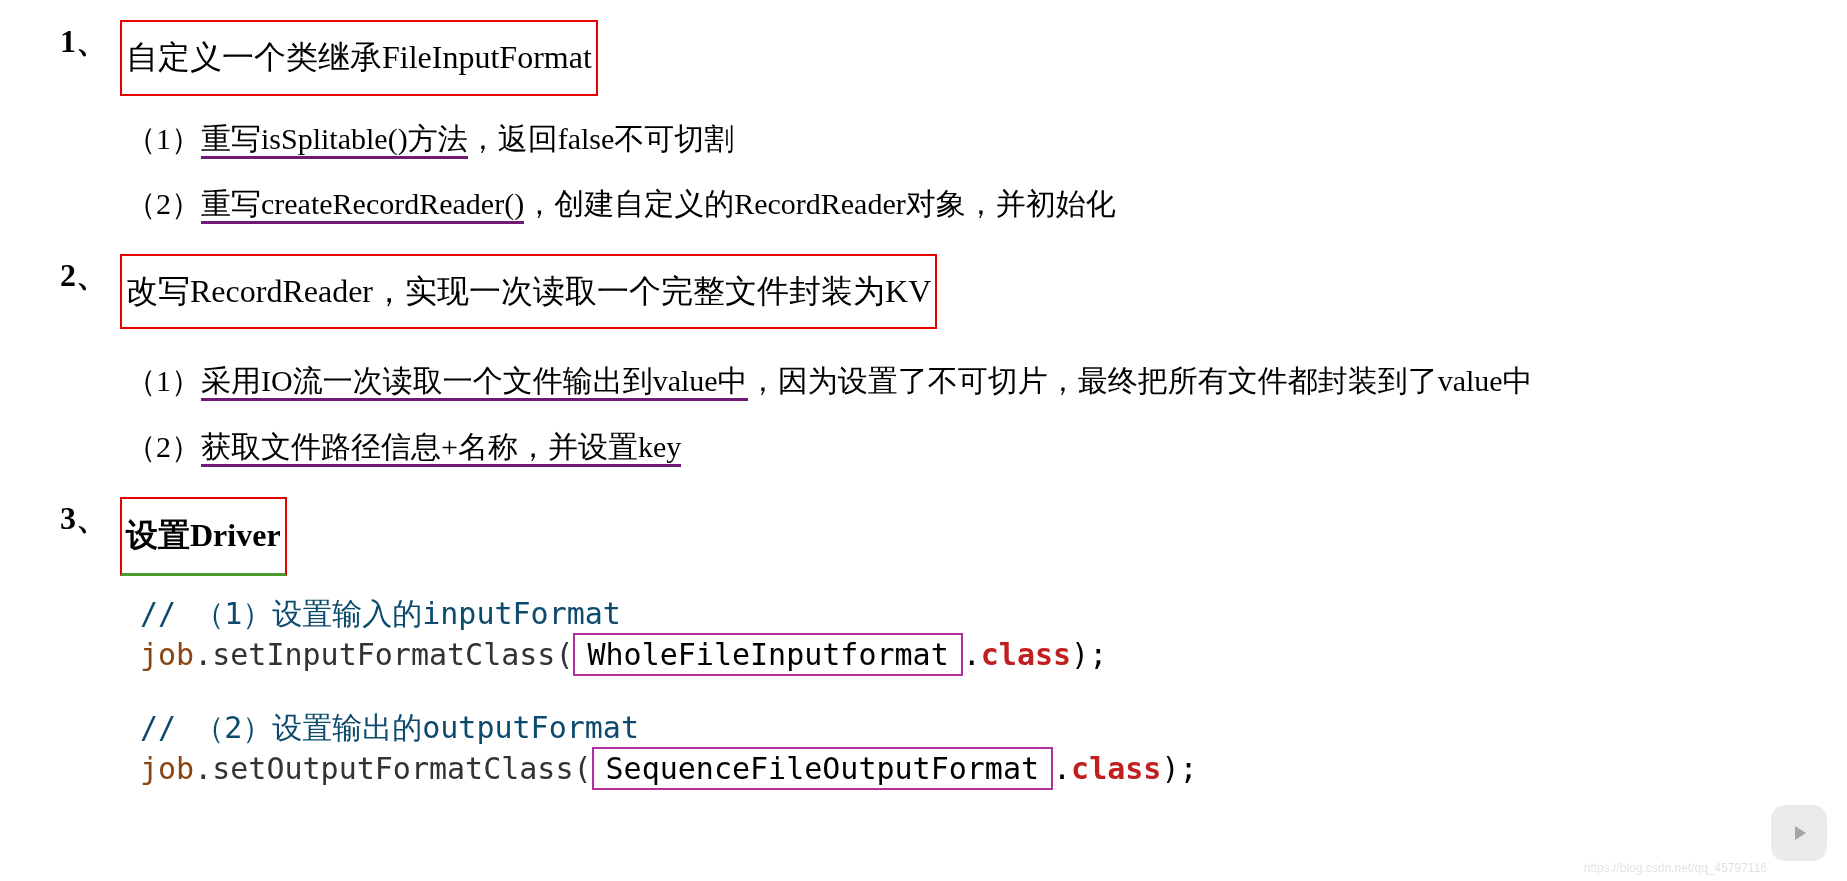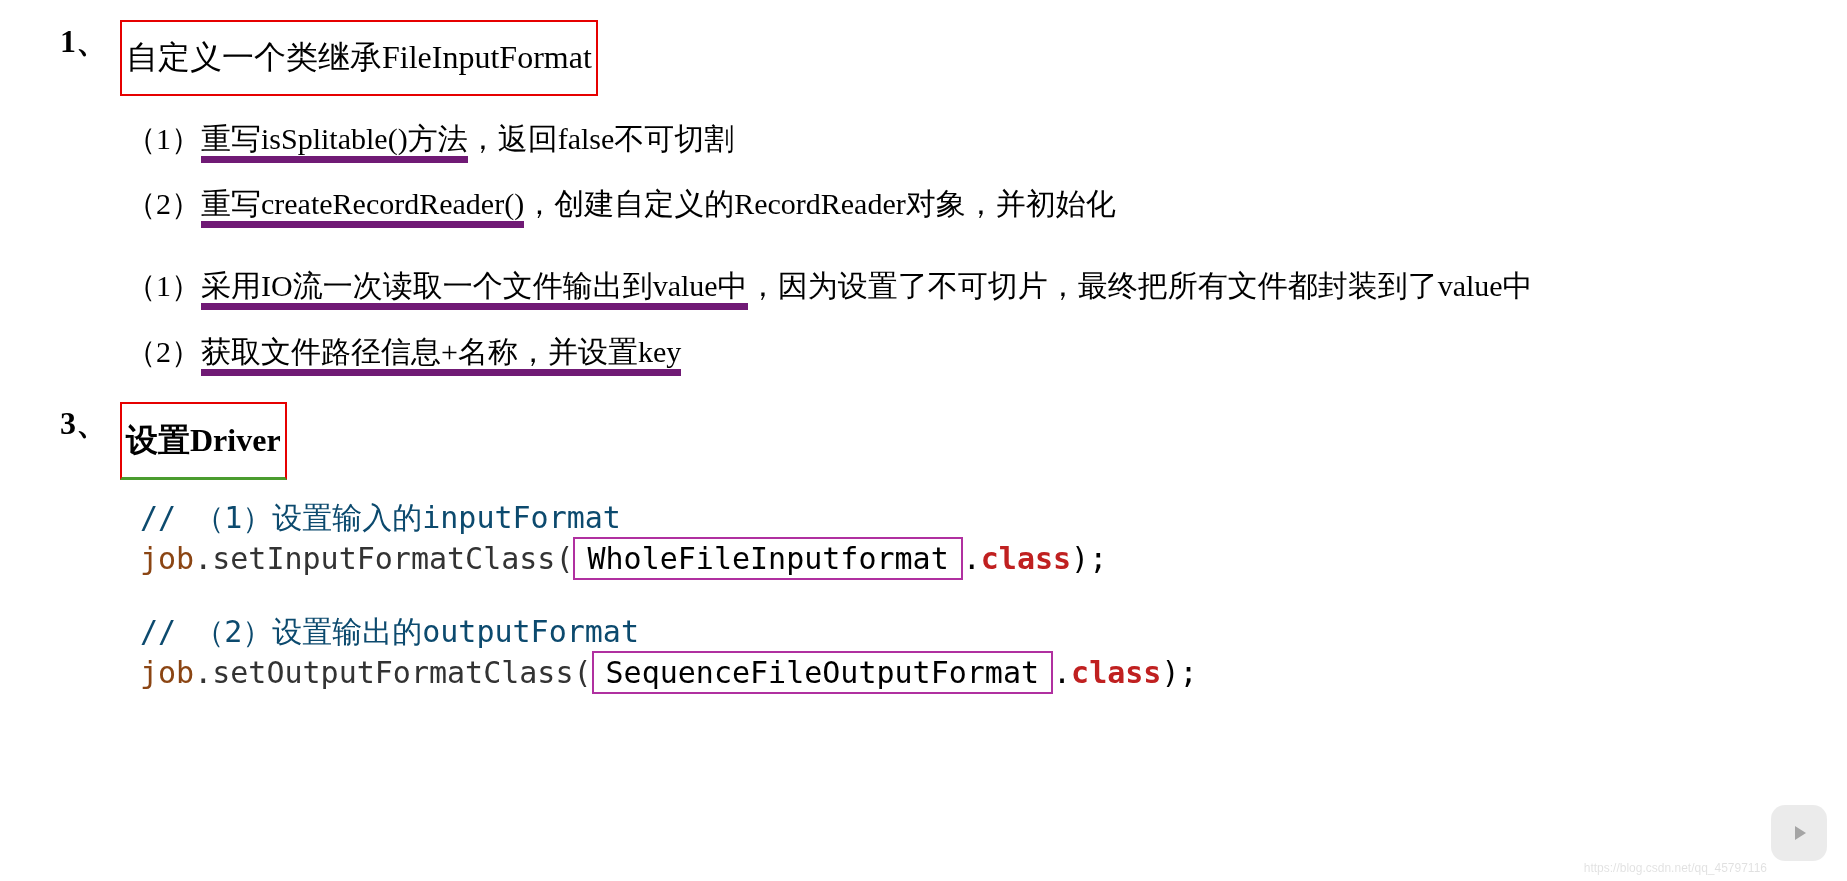--- a/index.html
+++ b/index.html
@@ -40,21 +40,21 @@
       font-size: 30px;
       margin-left: 66px;
       margin-top: 20px;
       margin-bottom: 18px;
       line-height: 1.5;
     }
     .sub-num {
       display: inline;
     }
     .underline-green {
-      border-bottom: 7px solid #701a75;
+      border-bottom: 3px solid #701a75;
       display: inline;
       padding-bottom: 1px;
     }
     .sub-wrap {
       font-size: 30px;
       margin-left: 6px;
       margin-top: 20px;
       line-height: 2.1;
     }
     .code-block {
@@ -102,20 +102,24 @@
   </div>
   <div class="sub-item">
     <span class="sub-num">（1）</span><span class="underline-green">重写isSplitable()方法</span><span>，返回false不可切割</span>
   </div>
   <div class="sub-item">
     <span class="sub-num">（2）</span><span class="underline-green">重写createRecordReader()</span><span>，创建自定义的RecordReader对象，并初始化</span>
   </div>
 </div>
 
 <div class="section">
+  <div class="list-item">
+    <span class="list-num">2、</span>
+    <span class="heading">改写RecordReader，实现一次读取一个完整文件封装为KV</span>
+  </div>
   <div class="sub-wrap">
     <span style="margin-left:60px;" class="sub-num">（1）</span><span class="underline-green">采用IO流一次读取一个文件输出到value中</span><span>，因为设置了不可切片，最终把所有文件都封装到了value中</span>
   </div>
   <div class="sub-item" style="margin-top:12px;">
     <span class="sub-num">（2）</span><span class="underline-green">获取文件路径信息+名称，并设置key </span>
   </div>
 </div>
 
 <div class="section">
   <div class="list-item">

